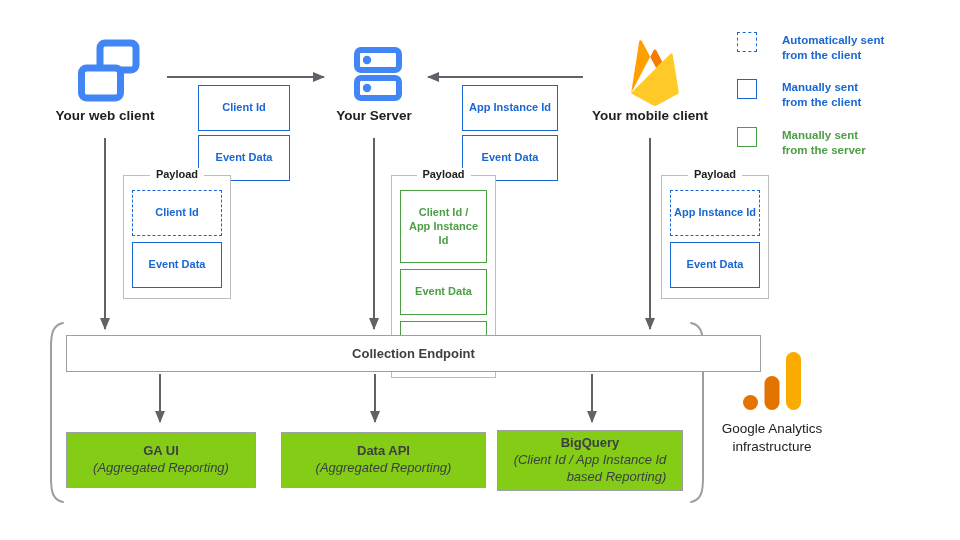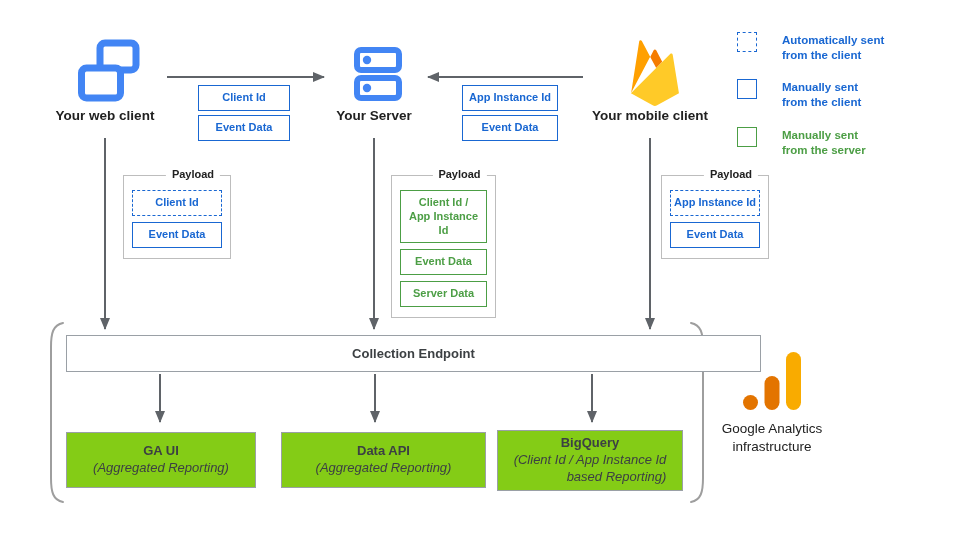--- a/index.html
+++ b/index.html
@@ -16,30 +16,30 @@
   body{font-family:"Liberation Sans","DejaVu Sans",sans-serif;}
   .canvas{position:relative;width:960px;height:540px;background:#fff;overflow:hidden;}
   .layer{position:absolute;left:0;top:0;width:960px;height:540px;pointer-events:none;}
 
   .client-label{position:absolute;text-align:center;font-size:13.5px;font-weight:600;color:var(--ink);}
   .iconwrap{position:absolute;}
 
   .tag-stack{position:absolute;display:flex;flex-direction:column;gap:4px;}
   .tag{display:flex;align-items:center;justify-content:center;background:#fff;
        font-size:11px;font-weight:600;min-height:24px;box-sizing:border-box;
-       text-align:center;line-height:1.25;white-space:pre-line;padding:5px 3px;}
+       text-align:center;line-height:1.25;white-space:pre-line;padding:15px 3px;}
   .solid-blue{border:1.5px solid var(--tag-blue);color:var(--tag-blue);}
   .dashed-blue{border:1.5px dashed var(--tag-blue);color:var(--tag-blue);}
   .solid-green{border:1.5px solid var(--tag-green);color:var(--tag-green);}
 
   .payload{position:absolute;border:1px solid var(--payload-border);background:#fff;
            box-sizing:border-box;display:flex;flex-direction:column;gap:6px;
            padding:14px 8px 10px 8px;}
   .payload-title{position:absolute;top:-8px;left:50%;transform:translateX(-50%);
-           background:#fff;padding:0 6px;font-size:11px;font-weight:700;color:var(--ink);white-space:nowrap;margin-left:16px;}
+           background:#fff;padding:0 6px;font-size:11px;font-weight:700;color:var(--ink);white-space:nowrap;}
 
   .legend{position:absolute;left:737px;top:32px;}
   .legend-row{display:flex;align-items:flex-start;gap:25px;margin-bottom:17px;}
   .swatch{width:20px;height:20px;box-sizing:border-box;background:#fff;flex:none;}
   .legend-label{font-size:11.5px;font-weight:600;line-height:1.28;white-space:pre-line;padding-top:1px;}
   .legend-label.blue{color:var(--tag-blue);}
   .legend-label.green{color:var(--tag-green);}
 
   .endpoint{position:absolute;left:66px;top:335px;width:695px;height:37px;box-sizing:border-box;
             border:1px solid var(--box-border);background:#fff;display:flex;align-items:center;

